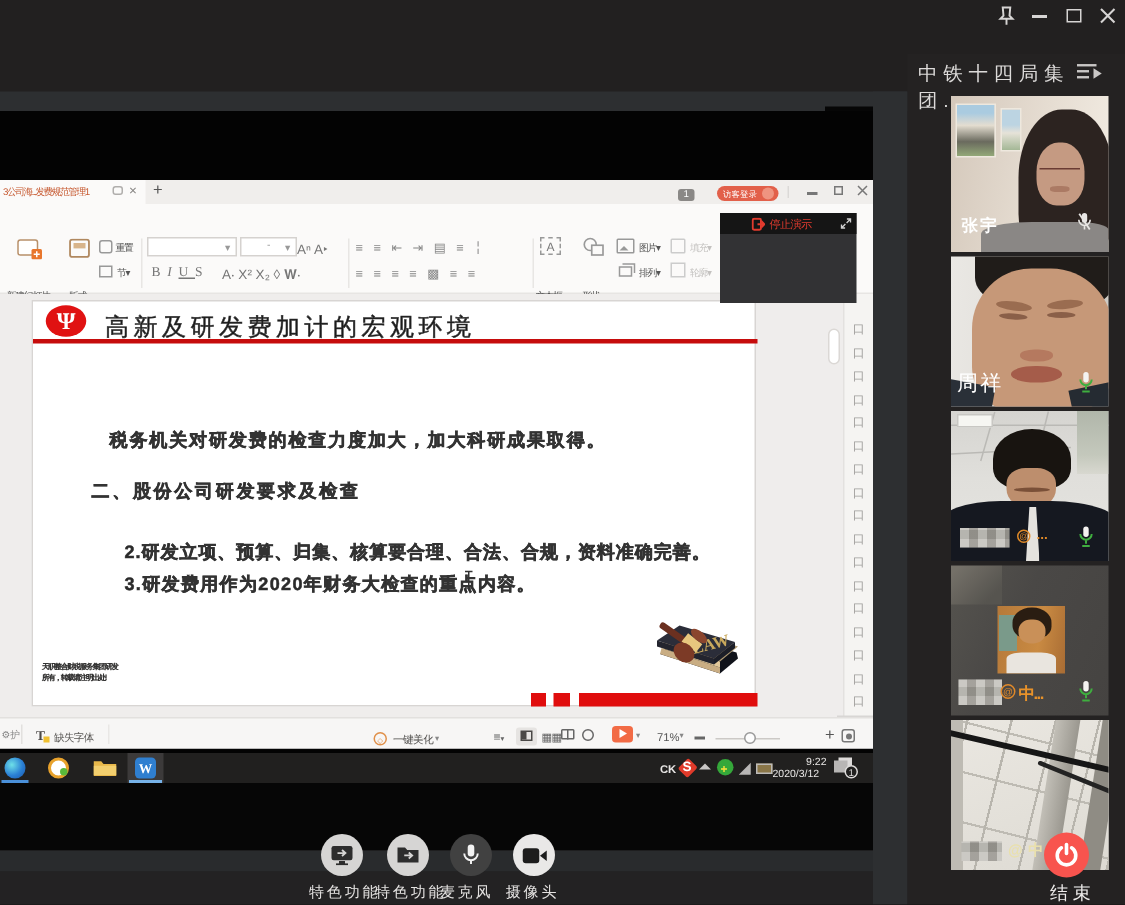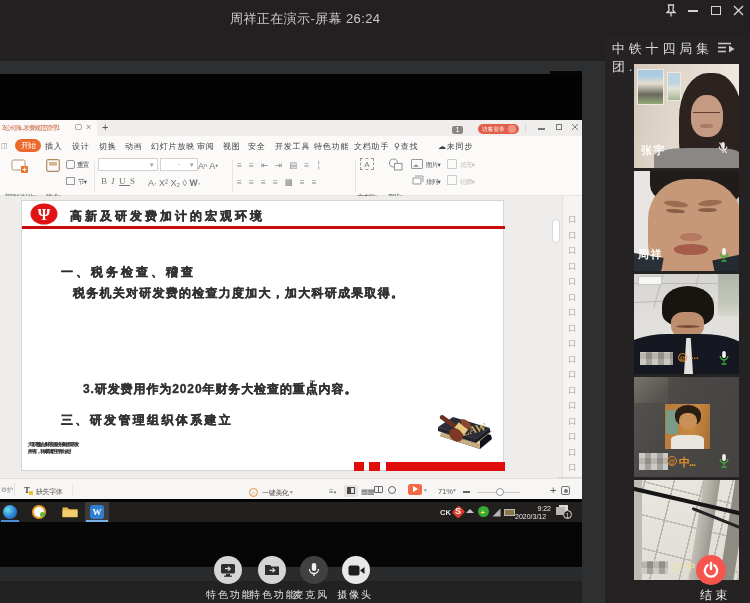--- a/index.html
+++ b/index.html
@@ -9,21 +9,20 @@
 .tl{top:6px;font-size:6.5px;color:#555;letter-spacing:-0.8px;text-align:center;white-space:nowrap}
 .lb{font-size:10px;color:#e4e2e1;letter-spacing:1.9px;text-align:center;white-space:nowrap}
 #slide > div{-webkit-text-stroke:0.35px #333}
 #m3,#m4,#m5{background:
  repeating-linear-gradient(90deg,rgba(255,255,255,0.22) 0 6px,rgba(100,98,94,0.28) 6px 12px),
  repeating-linear-gradient(0deg,#bdbab4 0 6px,#a2a099 6px 12px)}
 </style></head>
 <body>
 
 <div class="abs" id="titlebar" style="left:0;top:0;width:750px;height:36px;background:#222020">
-  <div class="abs" style="left:230px;top:10px;font-size:13px;color:#cbc9c8;letter-spacing:0.4px">周祥正在演示-屏幕 26:24</div>
   <svg class="abs" style="left:664px;top:3px" width="14" height="15" viewBox="0 0 14 15">
     <path d="M4.5 2 L9.5 2 L9 7.5 L11 9.5 L3 9.5 L5 7.5 Z" fill="none" stroke="#d6d4d3" stroke-width="1.3"></path>
     <line x1="7" y1="9.5" x2="7" y2="13.5" stroke="#d6d4d3" stroke-width="1.3"></line>
   </svg>
   <div class="abs" style="left:688px;top:10px;width:10px;height:2px;background:#d6d4d3"></div>
   <div class="abs" style="left:711px;top:6px;width:10px;height:9px;border:1.5px solid #d6d4d3"></div>
   <svg class="abs" style="left:733px;top:5px" width="11" height="11" viewBox="0 0 11 11">
     <path d="M1 1 L10 10 M10 1 L1 10" stroke="#d6d4d3" stroke-width="1.4"></path>
   </svg>
 </div>
@@ -54,37 +53,20 @@
         <div class="abs" style="left:30px;top:1px;width:8px;height:8px;background:#ef9480;border-radius:50%"></div>
       </div>
       <div class="abs" style="left:525px;top:4px;width:1px;height:8px;background:#dbd9d7"></div>
       <div class="abs" style="left:538px;top:8px;width:7px;height:1.5px;background:#777"></div>
       <div class="abs" style="left:556px;top:4px;width:6px;height:6px;border:1px solid #777"></div>
       <svg class="abs" style="left:571px;top:3px" width="8" height="8" viewBox="0 0 8 8">
           <path d="M1 1 L7 7 M7 1 L1 7" stroke="#777" stroke-width="1"></path>
         </svg>
     </div>
 
-    <div class="abs" id="menubar" style="left:0;top:16px;width:582px;height:19px;background:#fbfaf9">
-      <div class="abs" style="left:1px;top:6px;font-size:7px;color:#888">◫</div>
-      <div class="abs" style="left:15px;top:3px;width:26px;height:13px;background:#ec672b;border-radius:7px;color:#fff;font-size:8px;text-align:center;line-height:13px;letter-spacing:-1px">开始</div>
-      <div class="abs mi" style="left:45px">插入</div>
-      <div class="abs mi" style="left:72px">设计</div>
-      <div class="abs mi" style="left:99px">切换</div>
-      <div class="abs mi" style="left:125px">动画</div>
-      <div class="abs mi" style="left:151px">幻灯片放映</div>
-      <div class="abs mi" style="left:197px">审阅</div>
-      <div class="abs mi" style="left:223px">视图</div>
-      <div class="abs mi" style="left:248px">安全</div>
-      <div class="abs mi" style="left:275px">开发工具</div>
-      <div class="abs mi" style="left:314px">特色功能</div>
-      <div class="abs mi" style="left:354px">文档助手</div>
-      <div class="abs mi" style="left:394px">⚲查找</div>
-      <div class="abs mi" style="left:438px">☁未同步</div>
-    </div>
 
     <div class="abs" id="toolbar" style="left:0;top:35px;width:582px;height:41px;background:#fbfaf9;border-bottom:1px solid #e7e5e3">
 
       <svg class="abs" style="left:11px;top:4px" width="17" height="14" viewBox="0 0 17 14">
         <rect x="1" y="1" width="13" height="10" rx="1.5" fill="#fff" stroke="#b8906a" stroke-width="1"></rect>
         <rect x="10" y="7" width="7" height="7" rx="1" fill="#e8762c"></rect>
         <path d="M13.5 8.5 V12.5 M11.5 10.5 H15.5" stroke="#fff" stroke-width="1"></path>
       </svg>
       <div class="abs tl" style="left:0px;top:38px;width:40px">新建幻灯片▾</div>
       <svg class="abs" style="left:46px;top:4px" width="14" height="13" viewBox="0 0 14 13">
@@ -133,26 +115,26 @@
       <div class="abs tl" style="left:460px;top:23px;width:26px;text-align:left;color:#c4c2c0">轮廓▾</div>
     </div>
 
     <div class="abs" id="docarea" style="left:0;top:76px;width:582px;height:282px;background:#efedec">
 
       <div class="abs" id="slide" style="left:21px;top:4px;width:483px;height:271px;background:#fff;border:1px solid #d8d5d3">
         <svg class="abs" style="left:8px;top:2px" width="28" height="22" viewBox="0 0 28 22">
           <ellipse cx="14" cy="11" rx="13.5" ry="10.5" fill="#e01212"></ellipse>
           <text x="14" y="16.5" text-anchor="middle" font-family="Liberation Serif,serif" font-size="16" font-weight="bold" fill="#fff">Ψ</text>
         </svg>
-        <div class="abs" style="left:48px;top:7px;font-size:12px;font-weight:bold;color:#1b1b1b;letter-spacing:3px">高新及研发费加计的宏观环境</div>
+        <div class="abs" style="left:48px;top:7px;font-size:16px;font-weight:normal;color:#1b1b1b;letter-spacing:3px">高新及研发费加计的宏观环境</div>
         <div class="abs" style="left:0px;top:25px;width:483px;height:2.5px;background:#c60c0c"></div>
-        <div class="abs" style="left:39px;top:63px;font-size:12px;font-weight:bold;color:#1f1f1f;letter-spacing:3px">一、税务检查、稽查</div>
         <div class="abs" style="left:51px;top:84px;font-size:12px;font-weight:bold;color:#2a2a2a;letter-spacing:1.25px">税务机关对研发费的检查力度加大，加大科研成果取得。</div>
+        <div class="abs" style="left:39px;top:118px;font-size:12px;font-weight:bold;color:#1f1f1f;letter-spacing:1.8px">二、股份公司研发要求及检查</div>
+        <div class="abs" style="left:61px;top:159px;font-size:12px;font-weight:bold;color:#2a2a2a;letter-spacing:0.65px">2.研发立项、预算、归集、核算要合理、合法、合规，资料准确完善。</div>
         <div class="abs" style="left:61px;top:180px;font-size:12px;font-weight:bold;color:#2a2a2a;letter-spacing:0.9px">3.研发费用作为2020年财务大检查的重点内容。</div>
-        <div class="abs" style="left:39px;top:211px;font-size:12px;font-weight:bold;color:#1f1f1f;letter-spacing:2.35px">三、研发管理组织体系建立</div>
 
         <svg class="abs" style="left:287px;top:179px" width="7" height="13" viewBox="0 0 7 13">
           <path d="M1 1 H6 M3.5 1 V12 M1 12 H6" stroke="#333" stroke-width="1"></path>
         </svg>
 
         <svg class="abs" style="left:414px;top:204px" width="58" height="50" viewBox="0 0 58 50">
           <polygon points="4,31 44,44 56,34 55,30 16,19" fill="#10121a"></polygon>
           <polygon points="4,31 44,44 44,40 5,27" fill="#c9ad83"></polygon>
           <polygon points="5,27 44,40 44,36 6,23" fill="#e2c89a"></polygon>
           <polygon points="6,23 44,36 56,26 18,14" fill="#b09a74"></polygon>
@@ -239,20 +221,31 @@
         <path d="M0.5 8.5 L8.5 8.5 L8.5 0.5 Z" fill="#b8b6b5"></path>
       </svg>
     <div class="abs" style="left:504px;top:7px;width:11px;height:7px;background:#8a7648;border:1px solid #bcbab8"></div>
     <div class="abs" style="left:523px;top:3px;width:28px;height:7px;font-size:7px;color:#e9e7e6;text-align:right">9:22</div>
     <div class="abs" style="left:515px;top:10.5px;font-size:7px;color:#e9e7e6">2020/3/12</div>
     <div class="abs" style="left:559px;top:3px;width:9px;height:8px;background:#dddbda"></div>
     <div class="abs" style="left:556px;top:5px;width:9px;height:8px;background:#b8b6b5"></div>
     <div class="abs" style="left:563px;top:8px;width:9px;height:9px;border-radius:50%;border:1.2px solid #dddbda;background:#21201f;color:#dddbda;font-size:6.5px;text-align:center;line-height:9px">1</div>
   </div>
 
+  <div class="abs" id="sharepanel" style="left:480px;top:106px;width:91px;height:60px;background:#323234">
+    <div class="abs" style="left:0;top:0;width:91px;height:14px;background:#151515"></div>
+    <svg class="abs" style="left:21px;top:2.5px" width="9" height="9" viewBox="0 0 9 9">
+      <rect x="0.8" y="0.8" width="5.5" height="7.4" rx="1" fill="none" stroke="#e23b2e" stroke-width="1.3"></rect>
+      <path d="M4 4.5 L8.7 4.5 M6.7 2.5 L8.7 4.5 L6.7 6.5" stroke="#e23b2e" stroke-width="1.2" fill="none"></path>
+    </svg>
+    <div class="abs" style="left:33px;top:3px;font-size:7.5px;color:#e23b2e;letter-spacing:-0.5px">停止演示</div>
+    <svg class="abs" style="left:80px;top:2.5px" width="8" height="8" viewBox="0 0 8 8">
+      <path d="M4.6 1 L7 1 L7 3.4 M7 1 L4.4 3.6 M3.4 7 L1 7 L1 4.6 M1 7 L3.6 4.4" stroke="#cfcfcf" stroke-width="0.9" fill="none"></path>
+    </svg>
+  </div>
 
   <div class="abs" id="btnrow" style="left:0;top:520px;width:582px;height:47px">
 
     <div class="abs" style="left:214px;top:0;width:28px;height:28px;border-radius:50%;background:#d6d5d4"></div>
     <svg class="abs" style="left:220px;top:7px" width="16" height="14" viewBox="0 0 16 14">
       <rect x="1" y="1" width="14" height="9.5" rx="1.5" fill="#2d2d2d"></rect>
       <rect x="6" y="11" width="4" height="2" fill="#2d2d2d"></rect>
         <rect x="4" y="12.6" width="8" height="1.2" fill="#2d2d2d"></rect>
       <path d="M5 5.7 H10 M8 3.7 L10.3 5.7 L8 7.7" stroke="#d6d5d4" stroke-width="1.2" fill="none"></path>
     </svg>
@@ -306,21 +299,21 @@
     <div class="abs" style="left:16px;top:-10px;width:92px;height:48px;background:#201c19;border-radius:0 0 42% 50%"></div>
     <div class="abs" style="left:14px;top:8px;width:94px;height:96px;background:#c69878;border-radius:42% 44% 30% 32%"></div>
     <div class="abs" style="left:30px;top:30px;width:24px;height:6px;background:#9a6c50;border-radius:50%;transform:rotate(7deg)"></div>
     <div class="abs" style="left:64px;top:29px;width:24px;height:6px;background:#9a6c50;border-radius:50%;transform:rotate(-5deg)"></div>
     <div class="abs" style="left:32px;top:38px;width:19px;height:4px;background:#8a5f48;border-radius:50%;transform:rotate(4deg)"></div>
     <div class="abs" style="left:64px;top:37px;width:19px;height:4px;background:#8a5f48;border-radius:50%"></div>
     <div class="abs" style="left:46px;top:62px;width:22px;height:8px;background:#b5795f;border-radius:45%"></div>
     <div class="abs" style="left:40px;top:73px;width:34px;height:11px;background:#a55c4a;border-radius:48%"></div>
     <div class="abs" style="left:-6px;top:84px;width:34px;height:22px;background:#2a3038;transform:rotate(10deg)"></div>
     <div class="abs" style="left:80px;top:86px;width:32px;height:20px;background:#252b32;transform:rotate(-12deg)"></div>
-    <div class="abs" style="left:4px;top:76px;font-size:11px;font-weight:bold;color:#fff;letter-spacing:1.5px">周祥</div>
+    <div class="abs" style="left:4px;top:76px;font-size:14px;font-weight:normal;color:#fff;letter-spacing:1.5px">周祥</div>
     <svg class="abs" style="left:85px;top:76px" width="10" height="16" viewBox="0 0 10 16">
       <rect x="3.2" y="1" width="3.6" height="7" rx="1.8" fill="#f4f2f0"></rect>
       <path d="M1.2 6 a3.8 3.8 0 0 0 7.6 0 M5 10.2 V12.5 M2.5 14 h5" stroke="#3fae3f" stroke-width="1.3" fill="none"></path>
     </svg>
   </div>
   <div class="abs" id="v3" style="left:29px;top:238px;width:105px;height:100px;background:linear-gradient(#d5d4d0,#e0dfdb 45%,#e6e5e1);overflow:hidden">
     <div class="abs" style="left:0;top:9px;width:105px;height:1px;background:#bab9b5"></div>
     <div class="abs" style="left:0;top:26px;width:80px;height:1px;background:#bab9b5;transform:rotate(-3deg)"></div>
     <div class="abs" style="left:24px;top:0;width:1px;height:34px;background:#bab9b5;transform:rotate(16deg)"></div>
     <div class="abs" style="left:62px;top:0;width:1px;height:20px;background:#bab9b5;transform:rotate(14deg)"></div>

